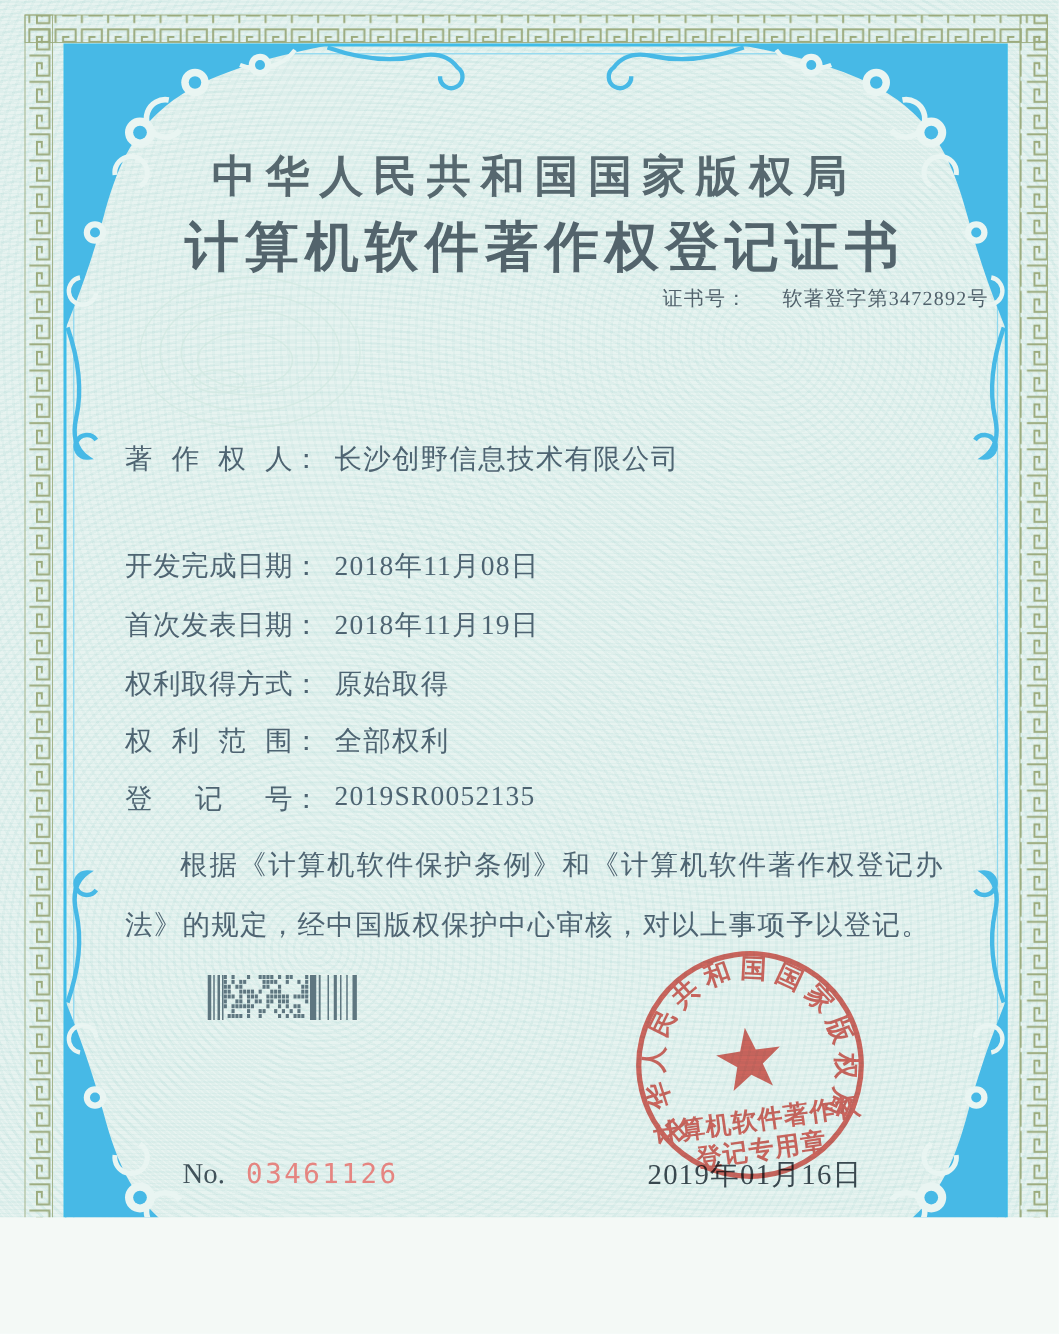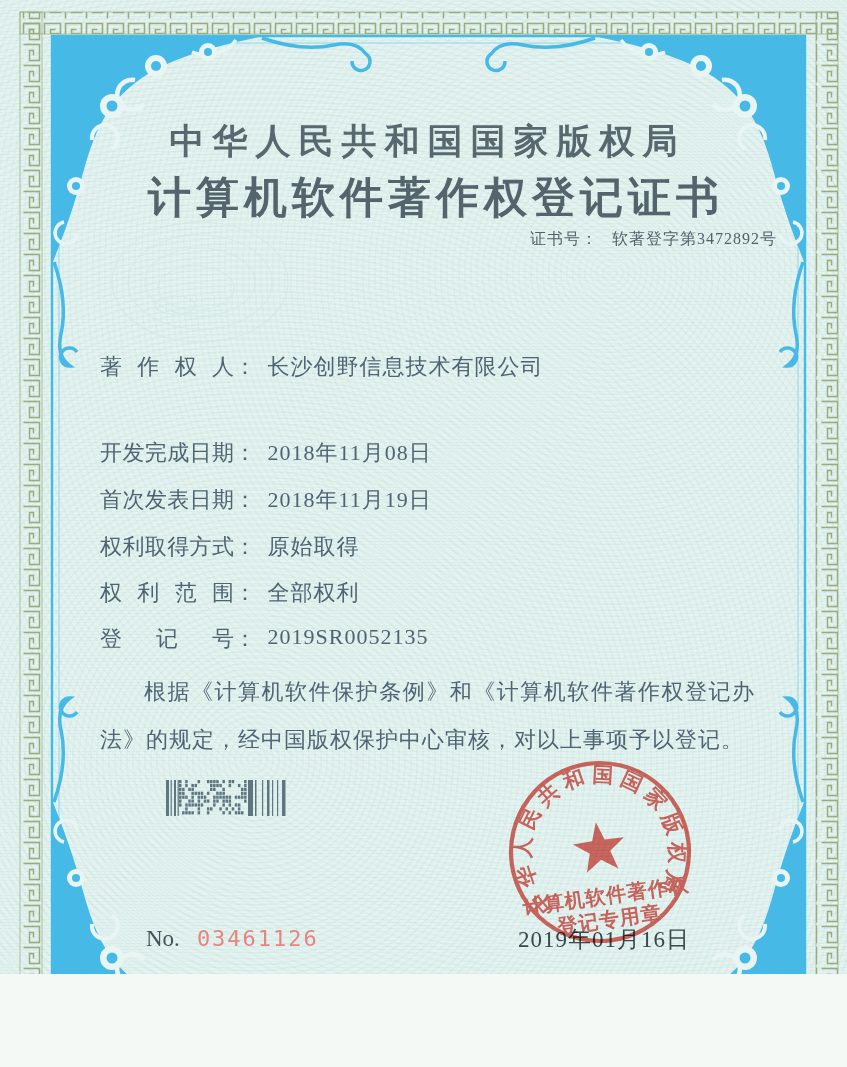--- a/index.html
+++ b/index.html
@@ -27,21 +27,21 @@
   }
   .cert-title {
     position:absolute; left:0; top:169px; width:100%;
     text-align:center; font-size:43px; font-weight:700;
     letter-spacing:5px; color:#53646c; text-indent:5px;padding-left:20px;
   }
   .cert-no-line {
     position:absolute; left:530px; top:229px;
     font-size:16px; color:#51626c; letter-spacing:1px;
   }
-  .cert-no-line .lbl { margin-right:14px; }
+  .cert-no-line .lbl { margin-right:28px; }
   .field-row {
     position:absolute; left:100px;
     font-size:22px; color:#4e6472; white-space:nowrap;
   }
   .flabel {
     display:inline-block; width:134px;
     text-align:justify; text-align-last:justify;
     vertical-align:top;
   }
   .fcolon { display:inline-block; vertical-align:top; }

